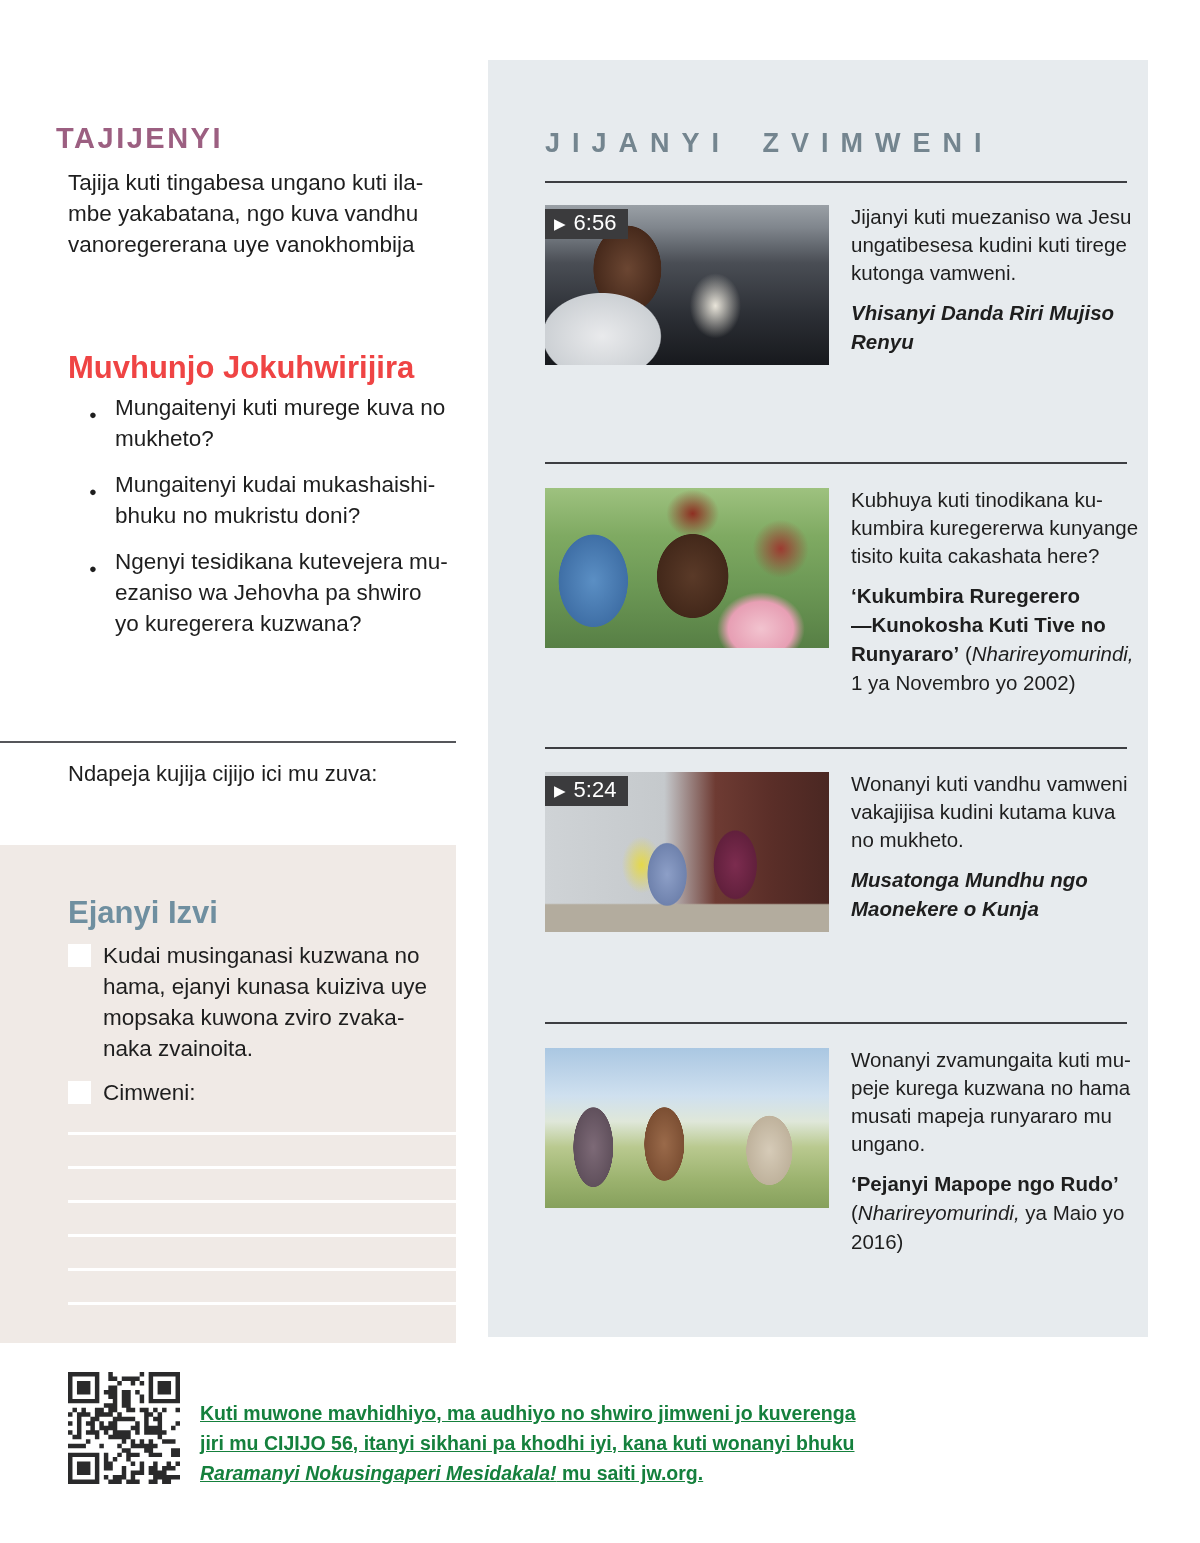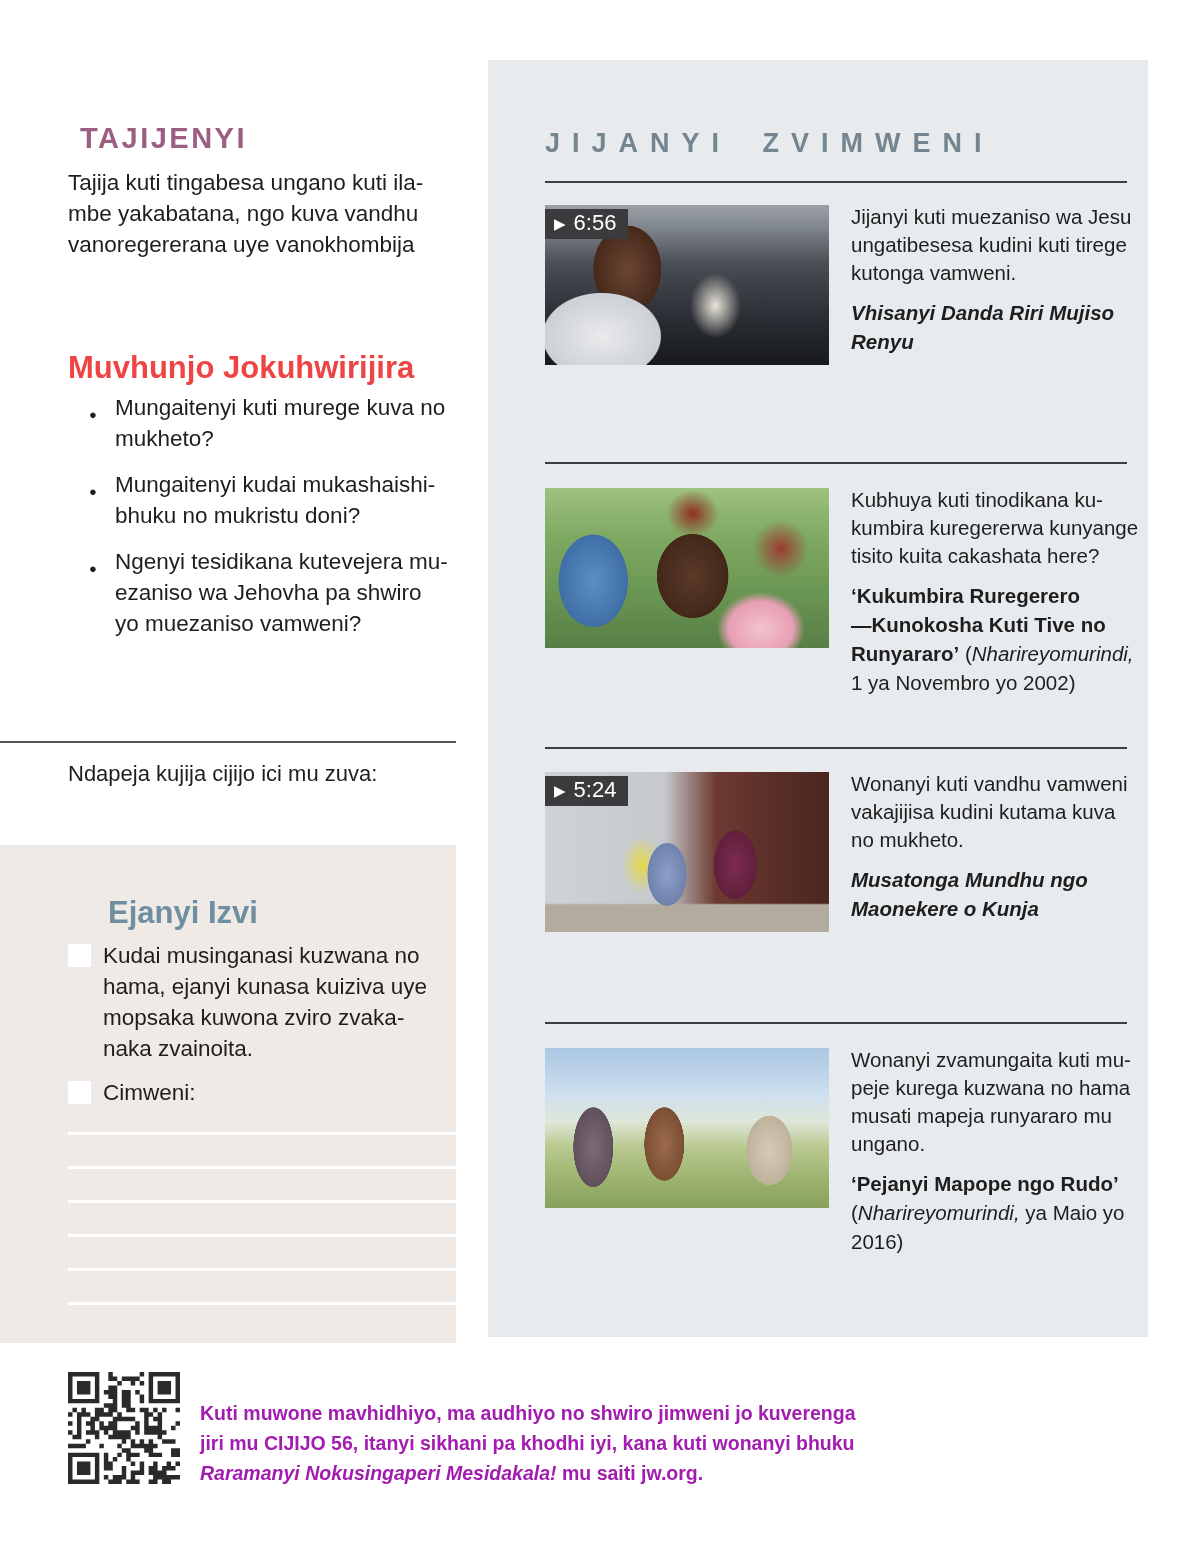--- a/index.html
+++ b/index.html
@@ -1,31 +1,31 @@
 <!DOCTYPE html>
 <html><head>
 <meta charset="utf-8">
 <style>
   html,body{margin:0;padding:0;background:#fff;}
   .page{position:relative;width:1200px;height:1543px;background:#ffffff;
         font-family:"Liberation Sans",sans-serif;color:#1e1e1e;overflow:hidden;}
 
   
-  .left-title{position:absolute;left:80px;top:103px;font-size:29px;font-weight:700;
+  .left-title{position:absolute;left:56px;top:103px;font-size:29px;font-weight:700;
               letter-spacing:2.5px;color:#9c5f81;}
   .intro{position:absolute;left:68px;top:167px;font-size:22.5px;line-height:31px;}
   .line{white-space:nowrap;}
   .left-subtitle{position:absolute;left:68px;top:324px;font-size:31px;font-weight:700;color:#ef4444;}
   .bullets{position:absolute;left:68px;top:392px;font-size:22.5px;line-height:31px;}
   .bullet{position:relative;padding-left:47px;margin-bottom:15px;}
   .bullet::before{content:"●";position:absolute;left:21px;top:7px;font-size:13px;color:#1e1e1e;}
   .divider{position:absolute;left:0;top:741px;width:456px;height:2px;background:#55565a;}
   .review{position:absolute;left:68px;top:761px;font-size:22px;}
   .action-box{position:absolute;left:0;top:845px;width:456px;height:498px;background:#f0eae6;}
-  .box-title{position:absolute;left:68px;top:24px;font-size:31px;font-weight:700;color:#6f8fa0;margin-left:40px;}
+  .box-title{position:absolute;left:68px;top:24px;font-size:31px;font-weight:700;color:#6f8fa0;}
   .check-item{position:absolute;left:68px;font-size:22.5px;line-height:31px;}
   .check-item .cb{position:absolute;left:0;top:4px;width:23px;height:23px;background:#ffffff;}
   .check-item .txt{margin-left:35px;}
   .write-line{position:absolute;left:68px;width:388px;height:3px;background:#ffffff;}
 
   
   .panel{position:absolute;left:488px;top:60px;width:660px;height:1277px;background:#e7ebee;}
   .panel-title{position:absolute;left:57px;top:46px;font-size:27px;font-weight:700;
                color:#74858f;letter-spacing:12px;word-spacing:12px;white-space:nowrap;}
   .rule{position:absolute;left:57px;width:582px;height:2px;background:#3d3e42;}
@@ -60,21 +60,21 @@
     linear-gradient(90deg,#cfd3d6 0%,#c5c9cc 42%,#6e3b33 60%,#5a2e28 80%,#4a2722 100%);}
   .th-bible{background:
     radial-gradient(38px 76px at 17% 62%, #7d6a77 0%, #60505c 52%, rgba(0,0,0,0) 53%),
     radial-gradient(38px 70px at 42% 60%, #9a6a4a 0%, #7c4f33 52%, rgba(0,0,0,0) 53%),
     radial-gradient(44px 66px at 79% 64%, #d6cbb8 0%, #bfb29c 52%, rgba(0,0,0,0) 53%),
     linear-gradient(180deg,#aac7e2 0%,#cfe0ef 30%,#dfe7d9 46%,#b9c98f 62%,#9cb36f 82%,#86a05c 100%);}
 
   
   .qr{position:absolute;left:68px;top:1372px;width:112px;height:112px;}
   .note{position:absolute;left:200px;top:1398px;font-size:19.5px;line-height:30px;
-        color:#a21caf;font-weight:700;}
+        color:#15803d;font-weight:700;text-decoration:underline;}
 </style>
 </head>
 <body>
 
 <div class="page">
 
   <h1 class="left-title">TAJIJENYI</h1>
 
   <div class="intro">
     <div class="line">Tajija kuti tingabesa ungano kuti ila-</div>
@@ -89,21 +89,21 @@
       <div class="line">Mungaitenyi kuti murege kuva no</div>
       <div class="line">mukheto?</div>
     </div>
     <div class="bullet">
       <div class="line">Mungaitenyi kudai mukashaishi-</div>
       <div class="line">bhuku no mukristu doni?</div>
     </div>
     <div class="bullet">
       <div class="line">Ngenyi tesidikana kutevejera mu-</div>
       <div class="line">ezaniso wa Jehovha pa shwiro</div>
-      <div class="line">yo muezaniso vamweni?</div>
+      <div class="line">yo kuregerera kuzwana?</div>
     </div>
   </div>
 
   <div class="divider"></div>
 
   <div class="review">Ndapeja kujija cijijo ici mu zuva:</div>
 
   <div class="action-box">
     <h2 class="box-title">Ejanyi Izvi</h2>
 

